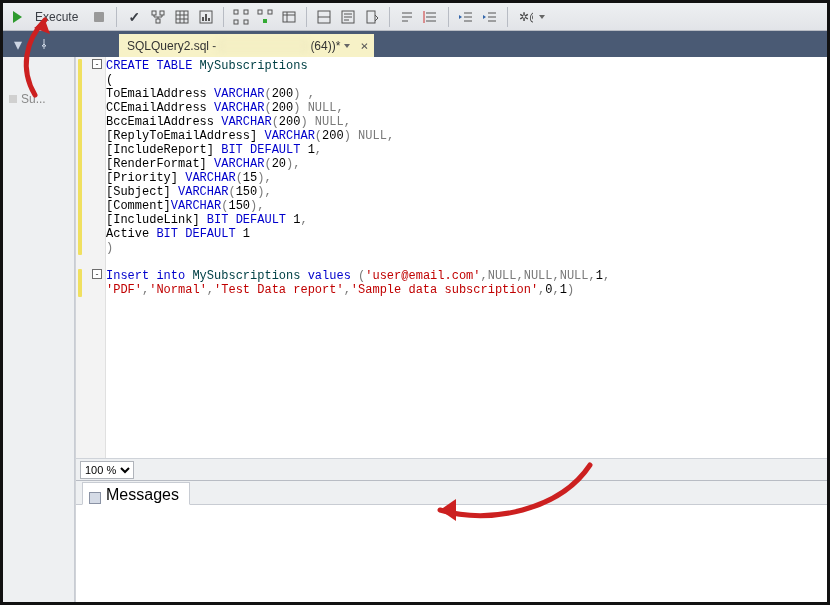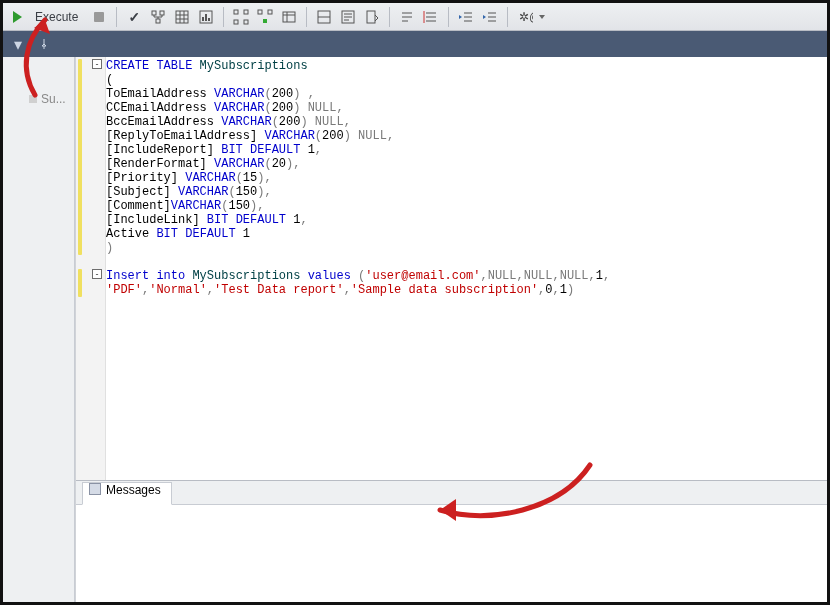--- a/index.html
+++ b/index.html
@@ -60,21 +60,21 @@
     position:absolute; top:57px; bottom:3px; left:3px; right:3px;
     display:flex;
   }
   .leftpanel{
     width:72px; background:#eef0f2; border-right:1px solid #c8ccd3;
     position:relative;
   }
   .leftlabel{
     position:absolute; top:35px; left:6px;
     display:flex; align-items:center; gap:4px;
-    color:#888; font-size:12px;margin-left:20px;
+    color:#888; font-size:12px;
   }
   .leftlabel .sq{width:8px;height:8px;background:#d0d0d0;}
 
   .editorwrap{ flex:1; display:flex; flex-direction:column; background:#fff; border-left:1px solid #d0d3d8;}
   .codearea{ flex:1; position:relative; overflow:hidden; background:#fff; }
   .gutter{ position:absolute; left:0; top:0; bottom:0; width:30px; background:#f3f3f3; border-right:1px solid #e0e0e0;}
   .minus{ position:absolute; left:16px; width:10px; height:10px; border:1px solid #6d6d6d; background:#fff; font-size:9px; line-height:8px; text-align:center; color:#333;}
   pre.code{
     position:absolute; left:30px; top:2px; right:12px; line-height:14px;
     font-family:Consolas,"Courier New",monospace; font-size:12px; white-space:pre;
@@ -87,21 +87,21 @@
   .str{color:#c00000;}
   .hlbar{ position:absolute; left:2px; width:4px; background:#f0e060; border-radius:1px;}
 
   
   .zoomrow{ height:22px; background:#eef0f2; border-top:1px solid #cfd3d9; display:flex; align-items:center; padding-left:4px;}
   .zoomsel{ font-size:11px; height:18px; border:1px solid #b0b4bb; background:#fff; }
 
   
   .msgs{ height:122px; border-top:1px solid #b8bcc4; display:flex; flex-direction:column;}
   .msgtabrow{ height:24px; background:#eef0f2; display:flex; align-items:flex-end; border-bottom:1px solid #c8ccd3;}
-  .msgtab{ background:#fff; border:1px solid #c8ccd3; border-bottom:1px solid #fff; height:23px; display:flex; align-items:flex-start; padding:0 10px 0 6px; gap:5px; font-size:12px; margin-left:6px; margin-bottom:-1px;}
+  .msgtab{ background:#fff; border:1px solid #c8ccd3; border-bottom:1px solid #fff; height:23px; display:flex; align-items:flex-end; padding:0 10px 0 6px; gap:5px; font-size:16px; margin-left:6px; margin-bottom:-1px;}
   .msgicon{width:12px;height:12px;background:#d5dbe6;border:1px solid #8a92a4;}
   .msgbody{ flex:1; background:#fff; padding:8px 10px; font-family:Consolas,"Courier New",monospace; font-size:12px; color:#303030;}
 
   
   .arrow{position:absolute; pointer-events:none;}
   .arrow path{stroke:#cc2020; stroke-width:5; fill:none; stroke-linecap:round;}
   .arrow polygon{fill:#cc2020;}
 </style>
 </head>
 <body>
@@ -215,20 +215,27 @@
   <div class="dd-caret"></div>
 </div>
 
 <div class="tabstrip">
   <div class="pin">▾</div>
   <div class="pin">
       <svg width="12" height="12" viewBox="0 0 12 12">
         <path d="M6 1v5l-2 2h4l-2-2M6 8v3" stroke="#cdd6e4" fill="none"></path>
       </svg>
     </div>
+  <div class="filetab">
+    <span>SQLQuery2.sql - </span>
+    <span class="blur"></span>
+    <span> (64))*</span>
+    <span class="dd dd-caret"></span>
+    <span class="x">×</span>
+  </div>
 </div>
 
 <div class="main">
   <div class="leftpanel">
     <div class="leftlabel">
       <span class="sq"></span>
       <span>Su...</span>
     </div>
   </div>
 
@@ -255,20 +262,25 @@
 <span>[Comment]</span><span class="kw">VARCHAR</span><span class="gray">(</span><span class="num">150</span><span class="gray">),</span>
 <span>[IncludeLink] </span><span class="kw">BIT DEFAULT</span><span class="num"> 1</span><span class="gray">,</span>
 <span>Active </span><span class="kw">BIT DEFAULT</span><span class="num"> 1</span>
 <span class="gray">)</span>
 
 <span class="kw">Insert into</span><span class="id"> MySubscriptions </span><span class="kw">values</span><span class="gray"> (</span><span class="str">'user@email.com'</span><span class="gray">,</span><span class="gray">NULL</span><span class="gray">,</span><span class="gray">NULL</span><span class="gray">,</span><span class="gray">NULL</span><span class="gray">,</span><span class="num">1</span><span class="gray">,</span>
 <span class="str">'PDF'</span><span class="gray">,</span><span class="str">'Normal'</span><span class="gray">,</span><span class="str">'Test Data report'</span><span class="gray">,</span><span class="str">'Sample data subscription'</span><span class="gray">,</span><span class="num">0</span><span class="gray">,</span><span class="num">1</span><span class="gray">)</span>
 </pre>
     </div>
 
+    <div class="zoomrow">
+      <select class="zoomsel">
+        <option>100 %</option>
+      </select>
+    </div>
 
     <div class="msgs">
       <div class="msgtabrow">
         <div class="msgtab">
           <span class="msgicon"></span>
           <span>Messages</span>
         </div>
       </div>
     </div>
   </div>

